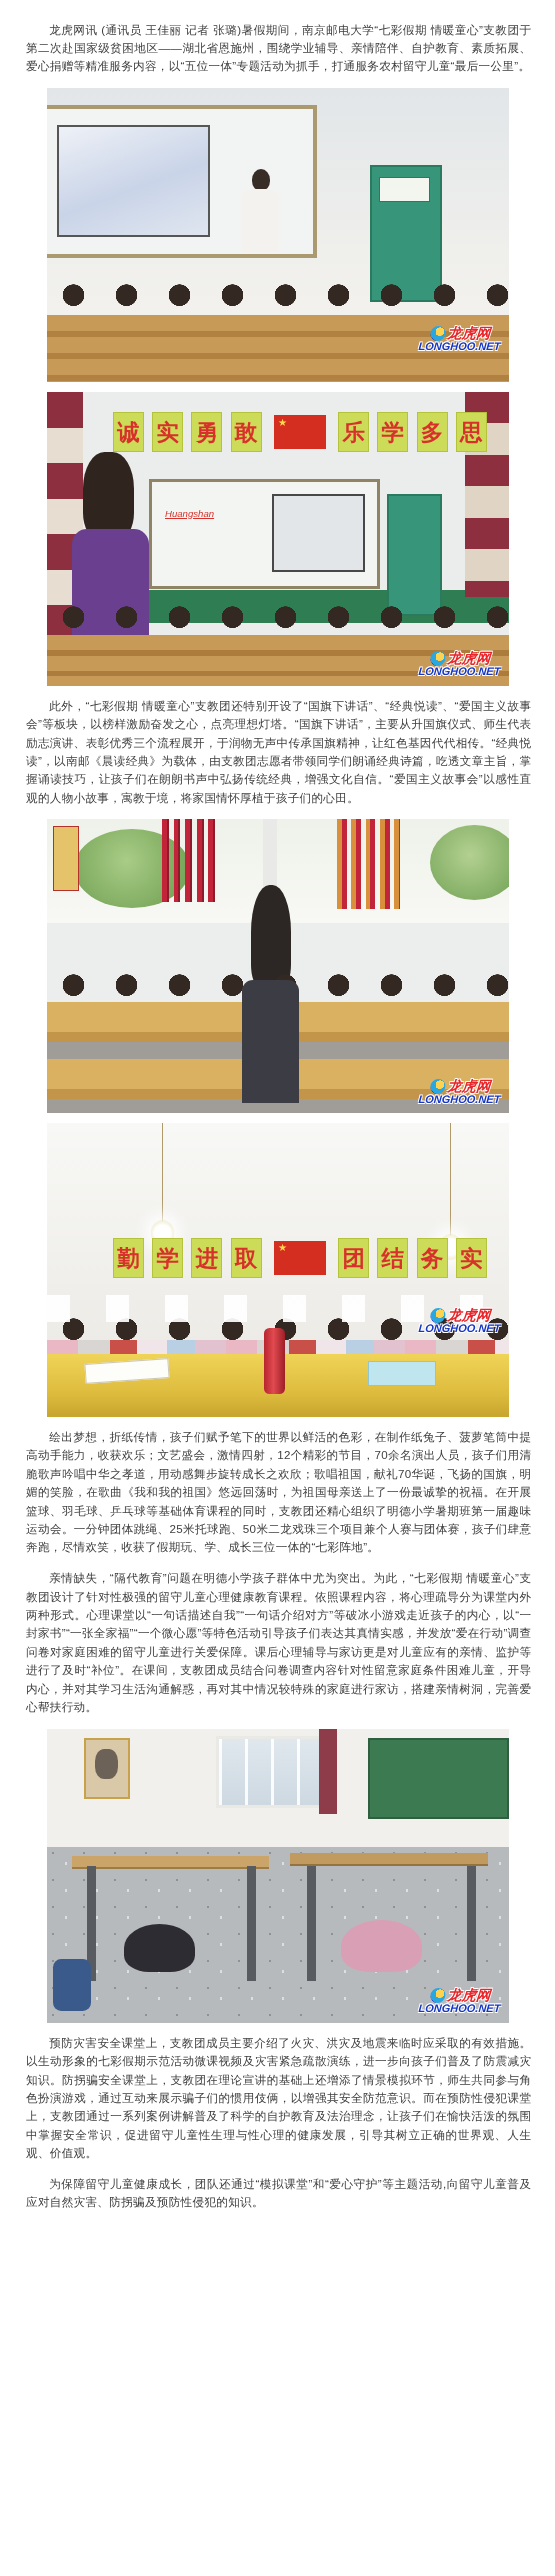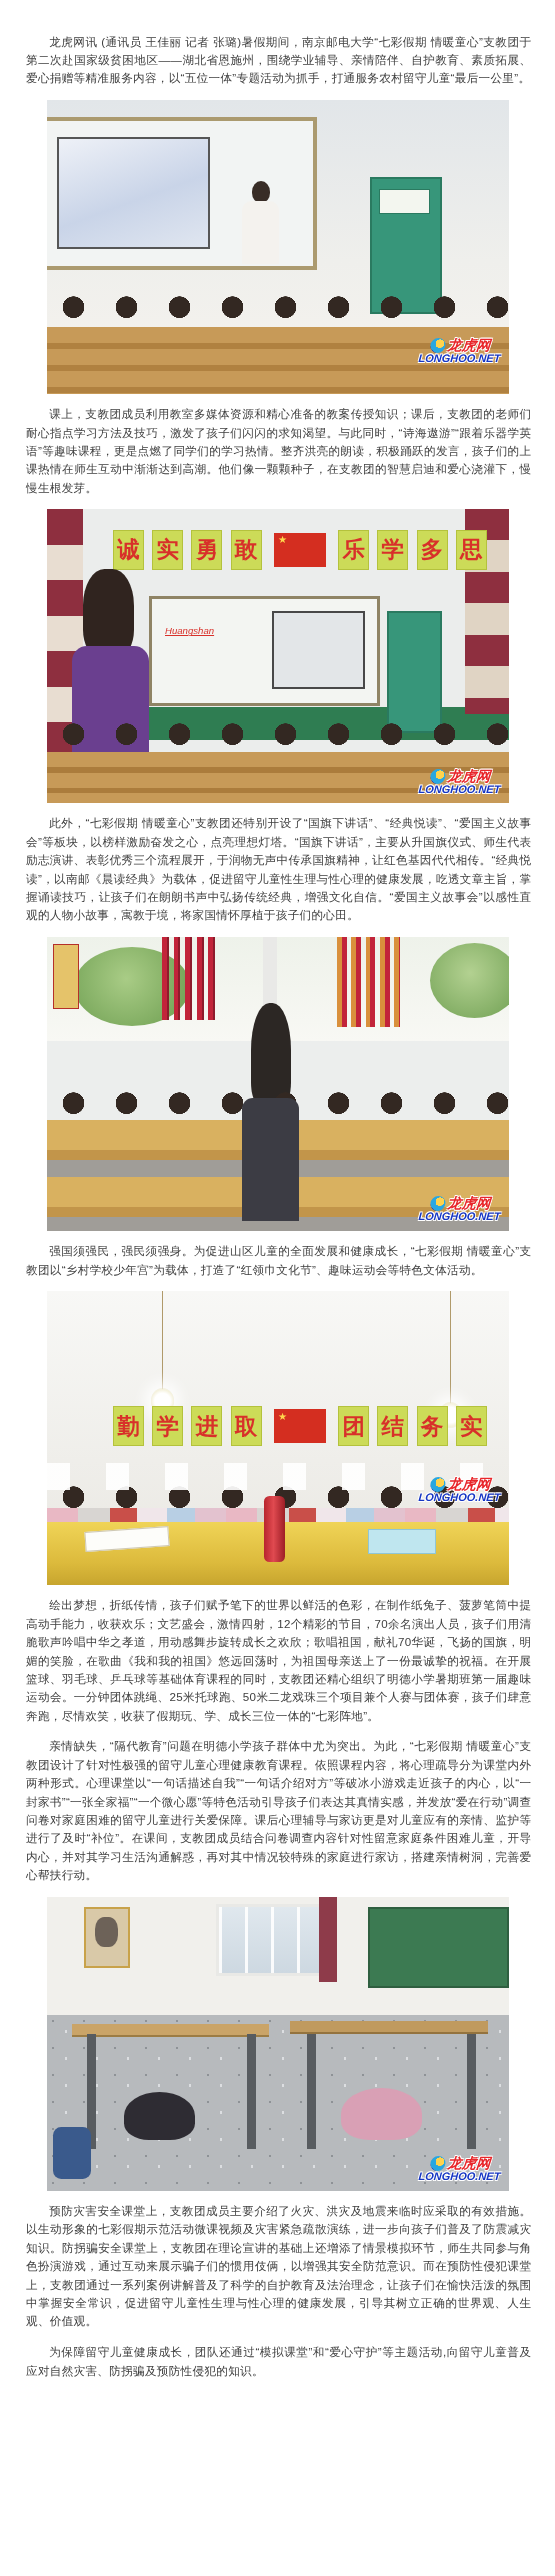--- a/index.html
+++ b/index.html
@@ -1,17 +1,17 @@
 <!DOCTYPE html>
 <html lang="zh" style="font-size:11px"><head>
 <meta charset="utf-8">
 <style>
   html,body{margin:0;padding:0;background:#ffffff;}
   body{font-family:"Liberation Sans","DejaVu Sans",sans-serif;}
-  .page{width:556px;margin:12px auto;background:#fff;padding:9.6px 0 13.7px;}
+  .page{width:556px;margin:0 auto;background:#fff;padding:9.6px 0 13.7px;}
   .para{
     margin:11px 24.6px 12.3px 26px;
     font-size:11.6px;line-height:18.4px;color:#404040;
     text-align:justify;text-indent:2em;letter-spacing:0.3px;
   }
   figure.photo{position:relative;width:462px;height:294px;margin:9.6px auto;overflow:hidden;background:#eceeed;padding:0;}
   .ph2{height:311px;} .ph3{height:352px;} .ph4{height:348px;} .ph5{height:301px;}
   .abs{position:absolute;}
 
   
@@ -142,21 +142,20 @@
     <div class="abs s1-desks"></div>
     <div class="wm" style="bottom:30px;">
       <div class="wm-top">
         <span class="wm-dragon"></span>
         <span class="wm-cn">龙虎网</span>
       </div>
       <div class="wm-en">LONGHOO.NET</div>
     </div>
   </figure>
 
-  <p class="para">课上，支教团成员利用教室多媒体资源和精心准备的教案传授知识；课后，支教团的老师们耐心指点学习方法及技巧，激发了孩子们闪闪的求知渴望。与此同时，“诗海遨游”“跟着乐器学英语”等趣味课程，更是点燃了同学们的学习热情。整齐洪亮的朗读，积极踊跃的发言，孩子们的上课热情在师生互动中渐渐达到高潮。他们像一颗颗种子，在支教团的智慧启迪和爱心浇灌下，慢慢生根发芽。</p>
 
   <figure class="photo ph2">
     <div class="abs s2-wall"></div>
     <div class="abs s2-wains"></div>
     <div class="abs s2-curtL"></div>
     <div class="abs s2-curtR"></div>
     <div class="abs cardrow s2-cards">
       <b class="card">诚</b>
       <b class="card">实</b>
       <b class="card">勇</b>
@@ -179,21 +178,21 @@
     <div class="abs s2-desks"></div>
     <div class="wm">
       <div class="wm-top">
         <span class="wm-dragon"></span>
         <span class="wm-cn">龙虎网</span>
       </div>
       <div class="wm-en">LONGHOO.NET</div>
     </div>
   </figure>
 
-  <p class="para">此外，“七彩假期 情暖童心”支教团还特别开设了“国旗下讲话”、“经典悦读”、“爱国主义故事会”等板块，以榜样激励奋发之心，点亮理想灯塔。“国旗下讲话”，主要从升国旗仪式、师生代表励志演讲、表彰优秀三个流程展开，于润物无声中传承国旗精神，让红色基因代代相传。“经典悦读”，以南邮《晨读经典》为载体，促进留守儿童性生理与性心理的健康发展，吃透文章主旨，掌握诵读技巧，让孩子们在朗朗书声中弘扬传统经典，增强文化自信。“爱国主义故事会”以感性直观的人物小故事，寓教于境，将家国情怀厚植于孩子们的心田。</p>
+  <p class="para">此外，“七彩假期 情暖童心”支教团还特别开设了“国旗下讲话”、“经典悦读”、“爱国主义故事会”等板块，以榜样激励奋发之心，点亮理想灯塔。“国旗下讲话”，主要从升国旗仪式、师生代表励志演讲、表彰优秀三个流程展开，于润物无声中传承国旗精神，让红色基因代代相传。“经典悦读”，以南邮《晨读经典》为载体，由支教团志愿者带领同学们朗诵经典诗篇，吃透文章主旨，掌握诵读技巧，让孩子们在朗朗书声中弘扬传统经典，增强文化自信。“爱国主义故事会”以感性直观的人物小故事，寓教于境，将家国情怀厚植于孩子们的心田。</p>
 
   <figure class="photo ph3">
     <div class="abs s3-sky"></div>
     <div class="abs s3-green1"></div>
     <div class="abs s3-green2"></div>
     <div class="abs s3-mull"></div>
     <div class="abs s3-sticksA"></div>
     <div class="abs s3-sticksB"></div>
     <div class="abs s3-poster"></div>
     <div class="abs s3-thair"></div>
@@ -202,21 +201,20 @@
     <div class="abs s3-tbody"></div>
     <div class="wm">
       <div class="wm-top">
         <span class="wm-dragon"></span>
         <span class="wm-cn">龙虎网</span>
       </div>
       <div class="wm-en">LONGHOO.NET</div>
     </div>
   </figure>
 
-  <p class="para">强国须强民，强民须强身。为促进山区儿童的全面发展和健康成长，“七彩假期 情暖童心”支教团以“乡村学校少年宫”为载体，打造了“红领巾文化节”、趣味运动会等特色文体活动。</p>
 
   <figure class="photo ph4">
     <div class="abs s4-wall"></div>
     <div class="abs s4-wire1"></div>
     <div class="abs s4-bulb1"></div>
     <div class="abs s4-wire2"></div>
     <div class="abs s4-bulb2"></div>
     <div class="abs cardrow s4-cards">
       <b class="card">勤</b>
       <b class="card">学</b>

